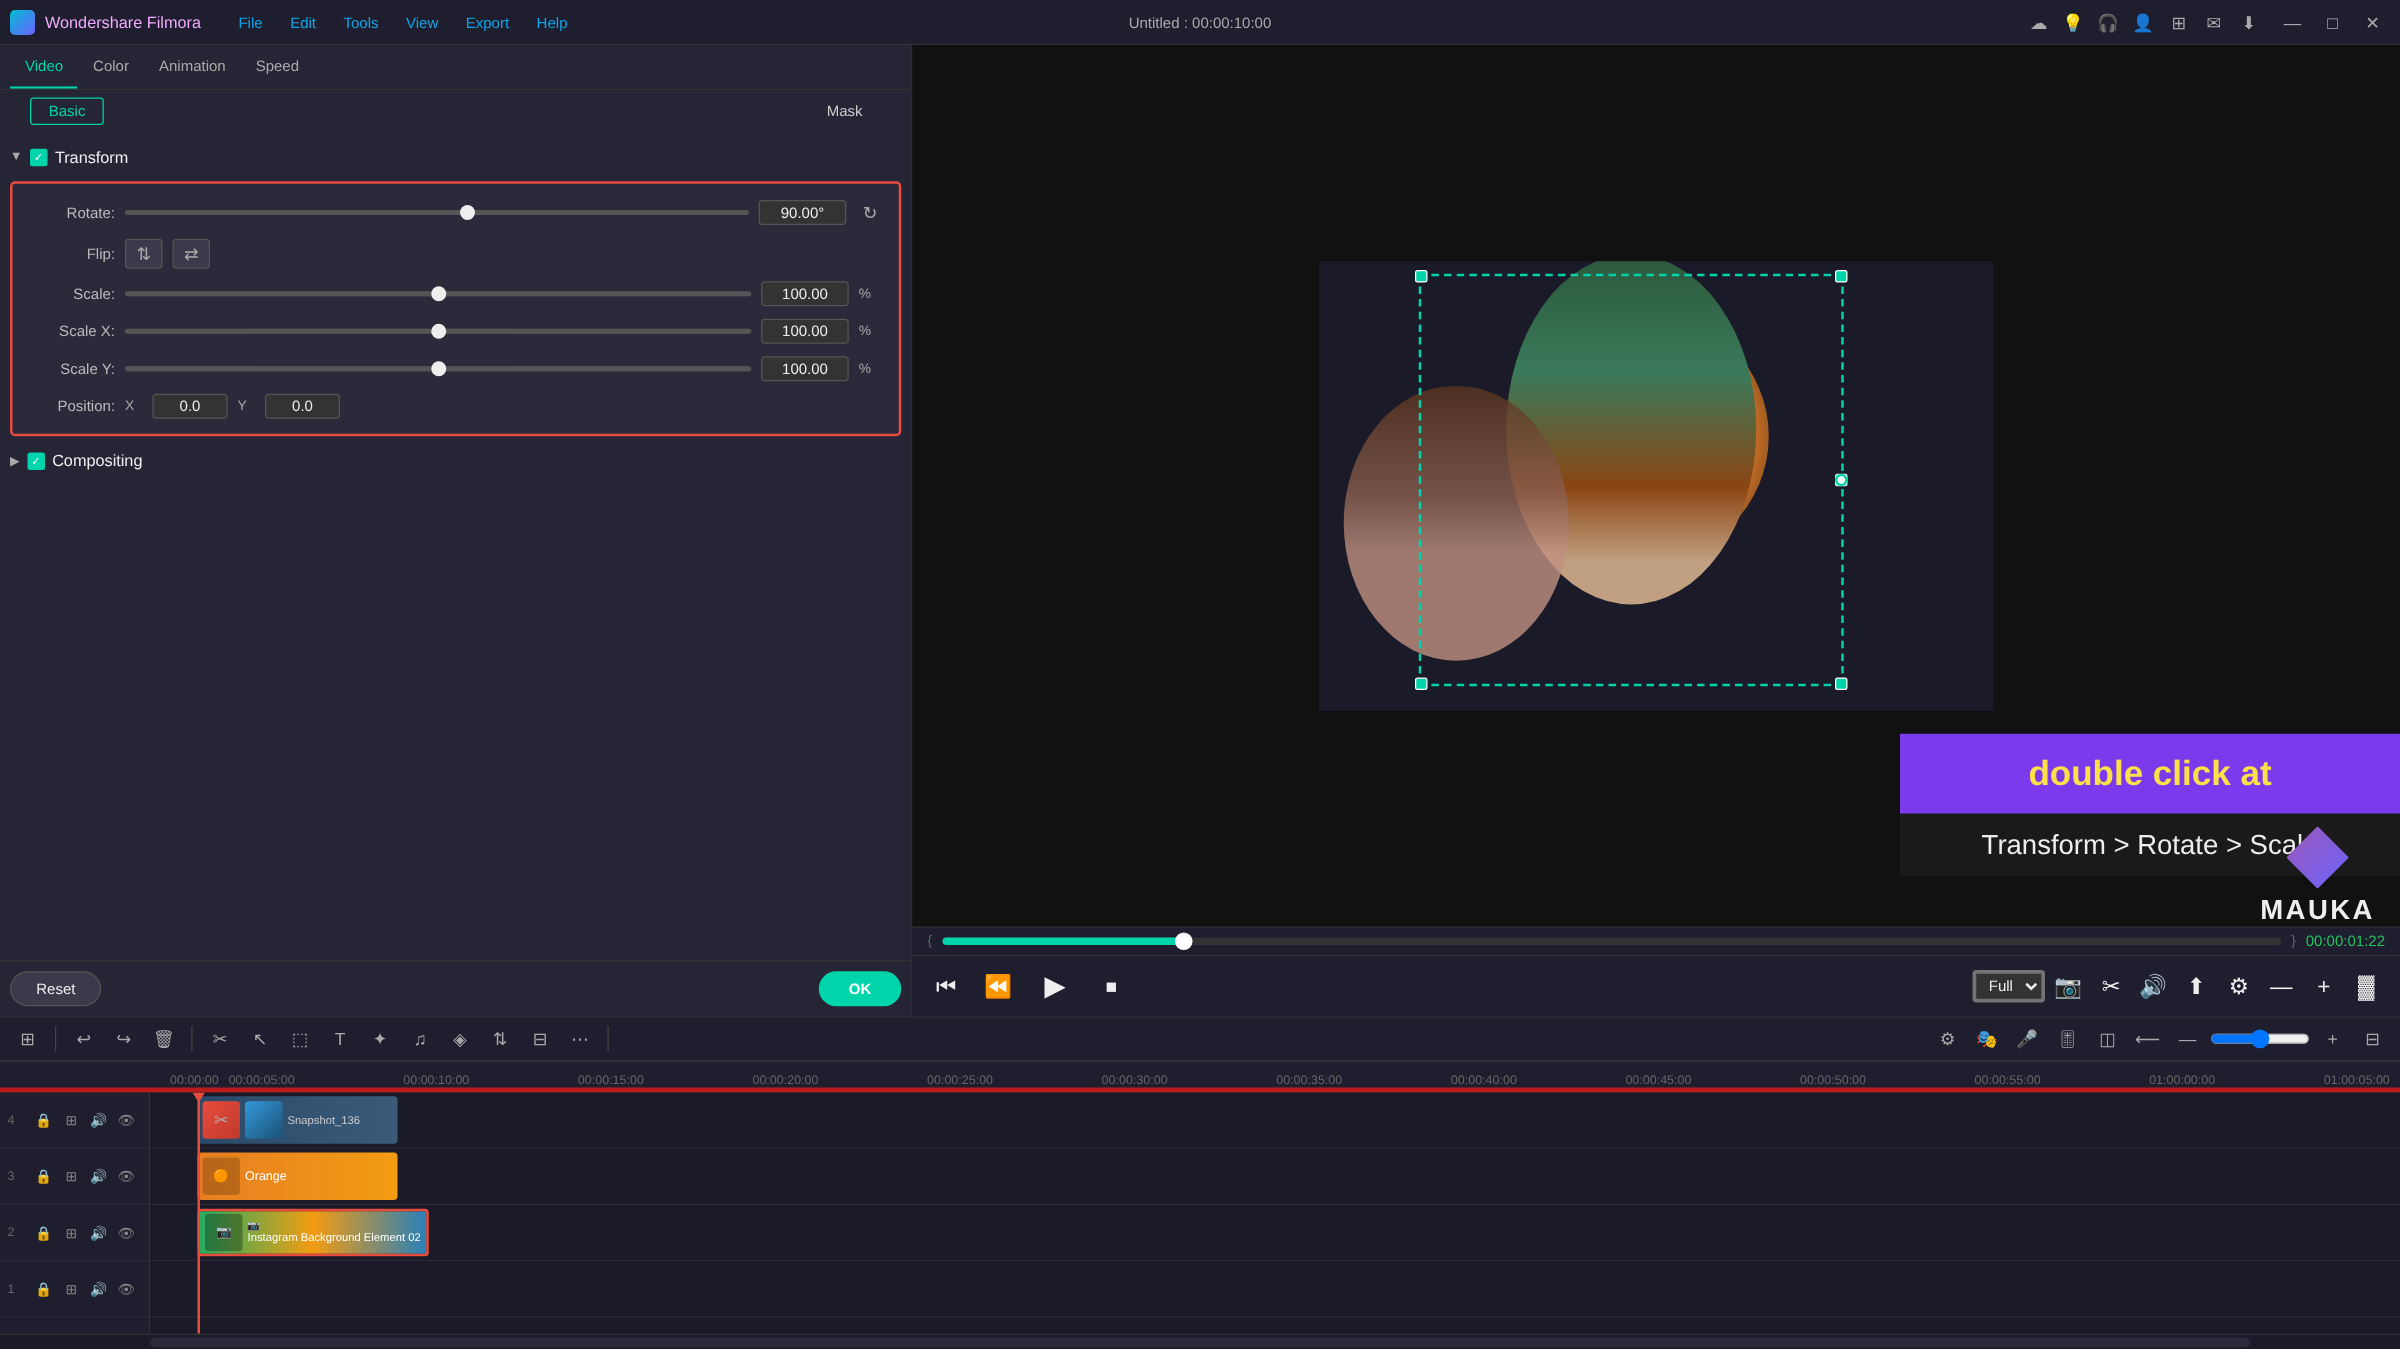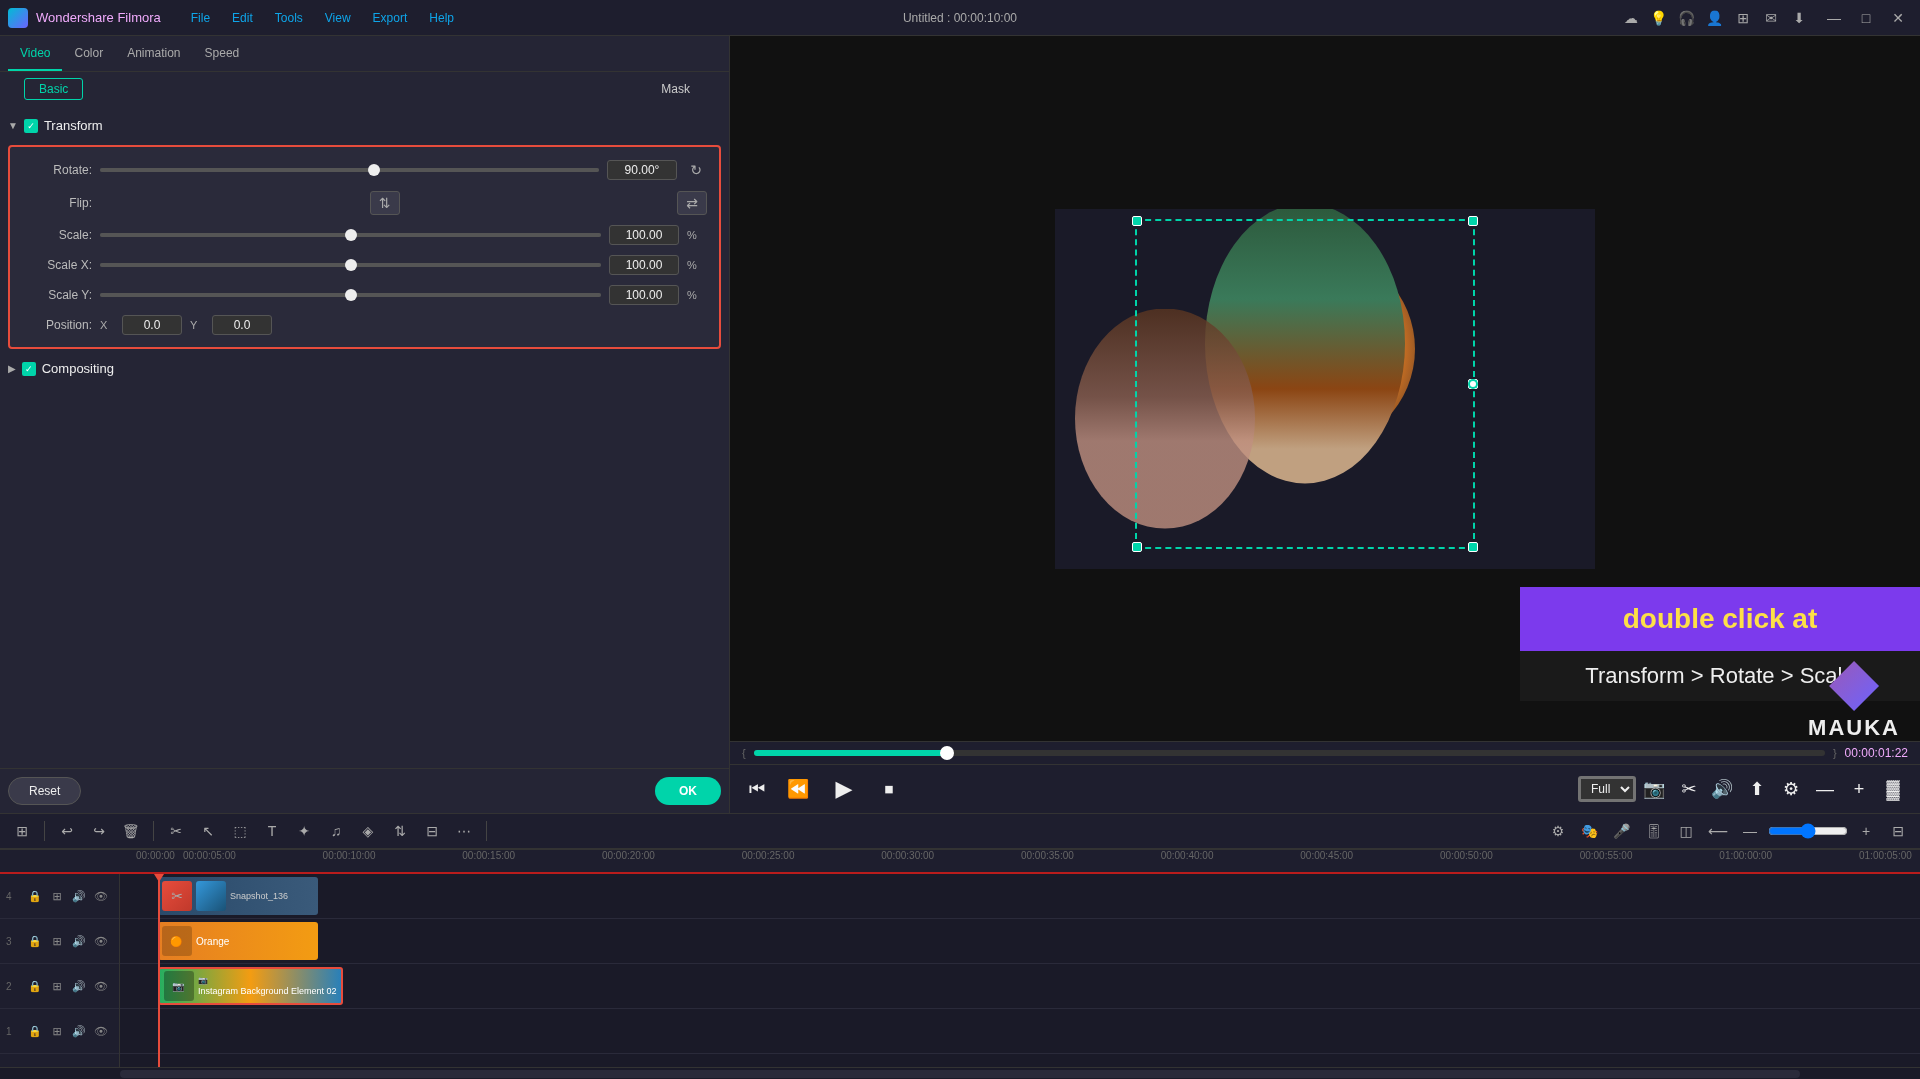--- a/index.html
+++ b/index.html
@@ -223,21 +223,20 @@
       cursor: pointer;
       font-size: 14px;
       display: flex; align-items: center; justify-content: center;
     }
 
     .flip-row {
       display: flex;
       align-items: center;
       margin-bottom: 10px;
       gap: 8px;
-      justify-content: space-between;
     }
     .flip-btn {
       width: 30px; height: 24px;
       background: #3a3a4a;
       border: 1px solid #555;
       border-radius: 3px;
       cursor: pointer;
       display: flex; align-items: center; justify-content: center;
       color: #aaa;
       font-size: 14px;
@@ -389,21 +388,21 @@
     .progress-thumb {
       width: 14px; height: 14px;
       background: #fff;
       border-radius: 50%;
       position: absolute;
       top: -4px;
       transform: translateX(-50%);
       cursor: pointer;
     }
     .time-display {
-      color: #f0abfc;
+      color: #22c55e;
       font-size: 12px;
     }
     .time-markers {
       color: #666;
       font-size: 11px;
     }
 
     #playback-controls {
       background: #1e1e2e;
       padding: 6px 12px;
@@ -464,26 +463,26 @@
       background: #1a1a28;
       display: flex;
       flex-direction: column;
       border-top: 1px solid #333;
     }
 
     #timeline-header {
       height: 24px;
       background: #1e1e2e;
       display: flex;
-      align-items: flex-start;
+      align-items: flex-end;
       padding: 0 8px;
       gap: 8px;
       font-size: 11px;
       color: #666;
-      border-bottom: 2px solid #b91c1c;
+      border-bottom: 4px solid #b91c1c;
       overflow: hidden;
     }
     .timeline-time-mark {
       flex-shrink: 0;
       font-size: 10px;
       color: #666;
     }
 
     #timeline-body {
       flex: 1;

